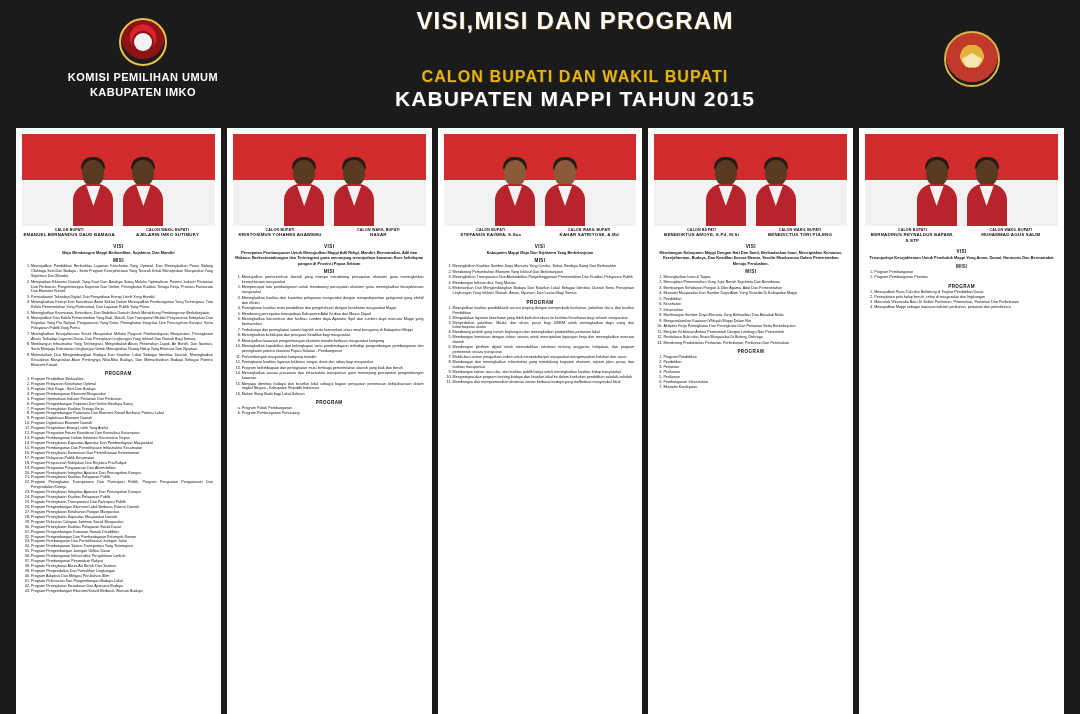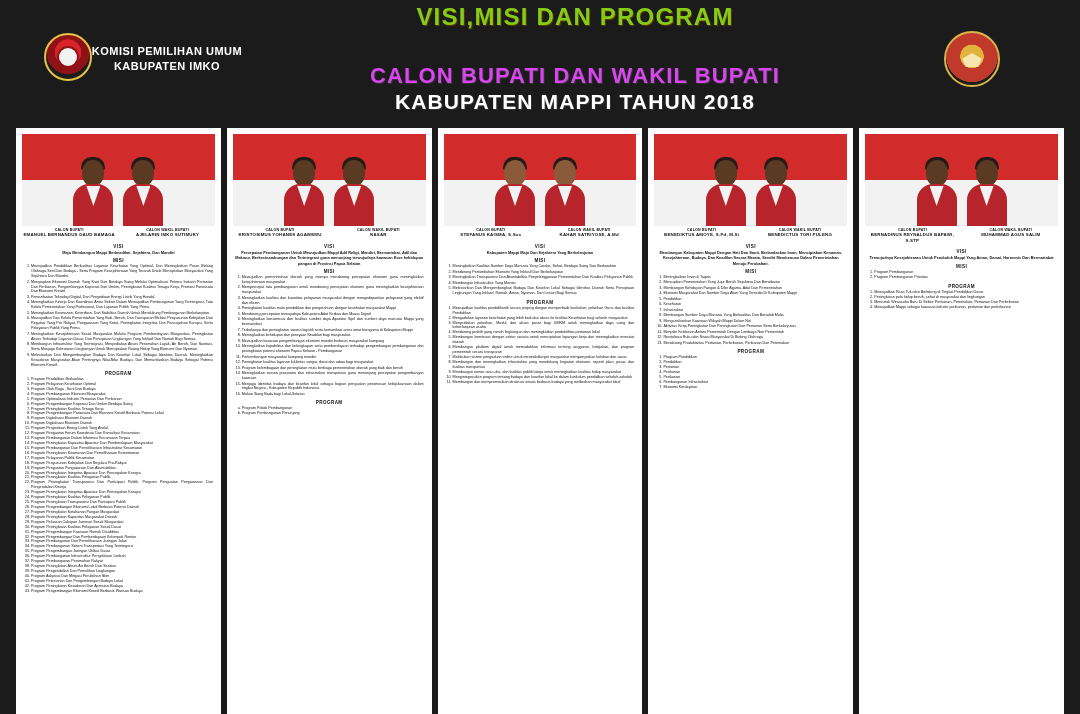--- a/index.html
+++ b/index.html
@@ -20,21 +20,21 @@
     height:118px;
     background:#1b1b1b;
     display:flex;
     align-items:center;
     padding:0 18px;
     box-sizing:border-box;
   }
   .kpu-block{
     width:250px;
     display:flex;
-    flex-direction:row;
+    flex-direction:column;
     align-items:center;
     justify-content:center;
     color:#ffffff;
   }
   .kpu-logo{
     width:44px;height:44px;border-radius:50%;
     background:radial-gradient(circle at 50% 40%, #d8232a 0 38%, #8f1216 39% 62%, #1d1d1d 63% 100%);
     border:2px solid #e8c34a;
     position:relative;
     margin-bottom:4px;
@@ -50,26 +50,26 @@
   .kpu-name{
     font-size:11px;font-weight:bold;letter-spacing:.5px;line-height:1.35;
     text-align:center;
   }
   .title-block{
     flex:1;
     text-align:center;
     color:#ffffff;
   }
   .title-block .l1{
-    font-size:24px;font-weight:bold;letter-spacing:1.2px;color:#84cc16;
+    font-size:24px;font-weight:bold;letter-spacing:1.2px;color:#ffffff;
     text-shadow:1px 1px 0 #5d3a00;
     line-height:1.15;
   }
   .title-block .l2{
-    font-size:22px;font-weight:bold;letter-spacing:1.1px;color:#d946ef;
+    font-size:16px;font-weight:bold;letter-spacing:1.1px;color:#eab308;
     text-shadow:1px 1px 0 #333;
     line-height:1.2;
     margin-top:32px;
   }
   .title-block .l3{
     font-size:21px;font-weight:bold;letter-spacing:1.1px;color:#ffffff;
     text-shadow:1px 1px 0 #333;
     line-height:1.2;
   }
   .mappi-block{
@@ -211,21 +211,21 @@
     <div class="kpu-block">
       <div class="kpu-logo"></div>
       <div class="kpu-name">
         <div>KOMISI PEMILIHAN UMUM</div>
         <div>KABUPATEN IMKO</div>
       </div>
     </div>
     <div class="title-block">
       <div class="l1">VISI,MISI DAN PROGRAM</div>
       <div class="l2">CALON BUPATI DAN WAKIL BUPATI</div>
-      <div class="l3">KABUPATEN MAPPI TAHUN 2018</div>
+      <div class="l3">KABUPATEN MAPPI TAHUN 2015</div>
     </div>
     <div class="mappi-block">
       <div class="mappi-logo"></div>
     </div>
   </div>
 
   <div class="columns">
 
     <div class="card">
       <div class="photo">

